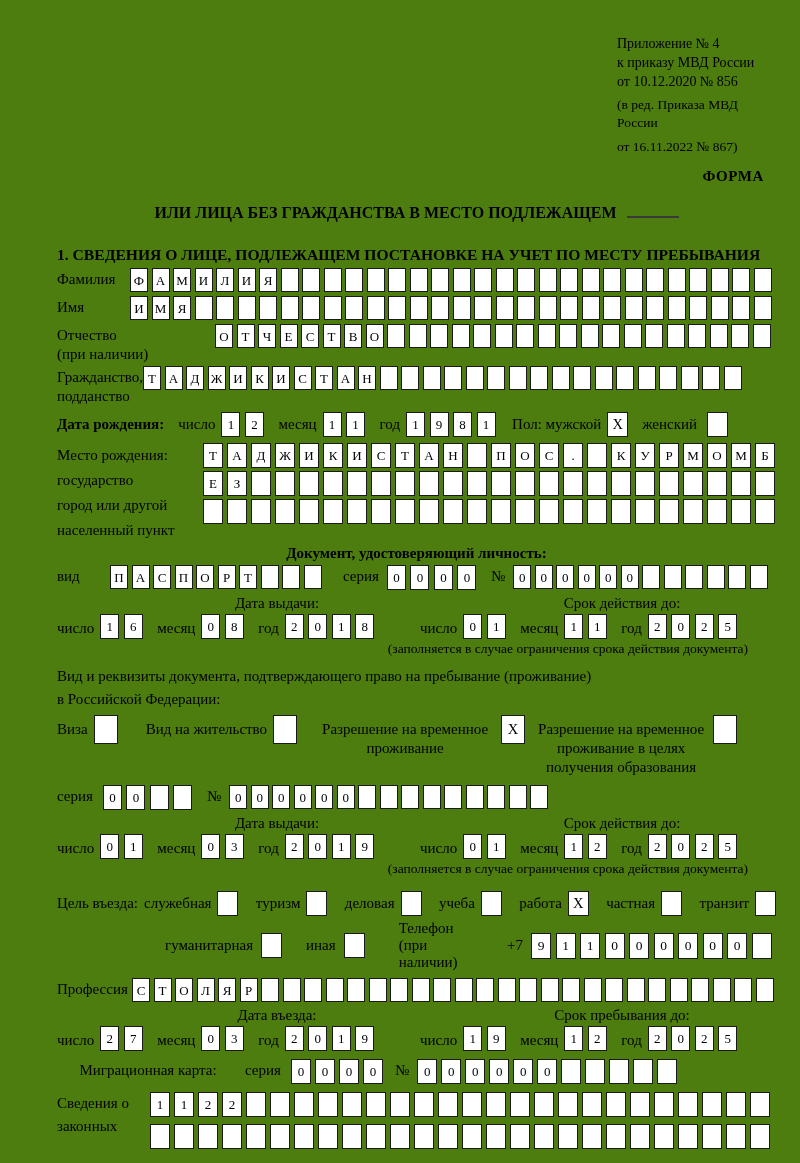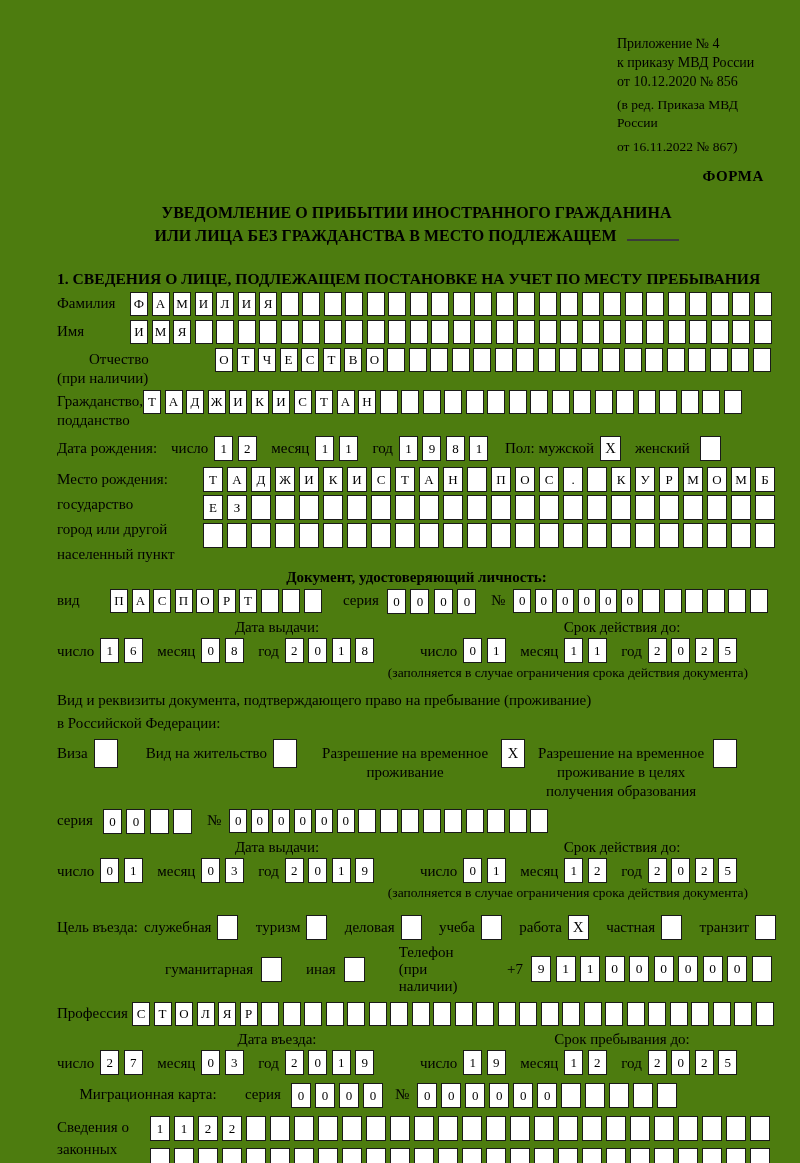--- a/index.html
+++ b/index.html
@@ -115,21 +115,20 @@
     <div>Приложение № 4</div>
     <div>к приказу МВД России</div>
     <div>от 10.12.2020 № 856</div>
     <div class="ed">(в ред. Приказа МВД России</div>
     <div class="ed">от 16.11.2022 № 867)</div>
   </div>
 
   <div class="forma">ФОРМА</div>
 
   <div class="title">
-    <div>УВЕДОМЛЕНИЕ О ПРИБЫТИИ ИНОСТРАННОГО ГРАЖДАНИНА</div>
     <div>
       <span>ИЛИ ЛИЦА БЕЗ ГРАЖДАНСТВА В МЕСТО ПОДЛЕЖАЩЕМ</span><span class="blank-line"></span>
     </div>
   </div>
 
   <div class="sec1">1. СВЕДЕНИЯ О ЛИЦЕ, ПОДЛЕЖАЩЕМ ПОСТАНОВКЕ НА УЧЕТ ПО МЕСТУ ПРЕБЫВАНИЯ</div>
 
   <div class="frow" style="">
     <span class="flabel w73">Фамилия</span>
     <span class="cells">
@@ -197,21 +196,21 @@
         <span class="cell"></span>
         <span class="cell"></span>
         <span class="cell"></span>
         <span class="cell"></span>
         <span class="cell"></span>
       </span>
   </div>
 
   <div class="frow">
     <span class="flabel w158 lbl2">
-      <span style="display:block;margin-left:32px;">Отчество</span>
+      <span style="display:block;">Отчество</span>
       <span style="display:block;">(при наличии)</span>
     </span>
     <span class="cells">
         <span class="cell">О</span>
         <span class="cell">Т</span>
         <span class="cell">Ч</span>
         <span class="cell">Е</span>
         <span class="cell">С</span>
         <span class="cell">Т</span>
         <span class="cell">В</span>
@@ -268,21 +267,21 @@
         <span class="cell"></span>
         <span class="cell"></span>
         <span class="cell"></span>
         <span class="cell"></span>
         <span class="cell"></span>
         <span class="cell"></span>
       </span>
   </div>
 
   <div class="frow birth-row" style="margin-top:6px;align-items:center;">
-    <span class="flabel" style="padding-top:0;">Дата рождения:</span>
+    <span class="flabel" style="padding-top:0;font-weight:bold;">Дата рождения:</span>
     <span class="dlab" style="padding-top:0;">число</span>
     <span class="cells">
         <span class="cell date">1</span>
         <span class="cell date">2</span>
       </span>
     <span class="dlab gap-l" style="padding-top:0;">месяц</span>
     <span class="cells">
         <span class="cell date">1</span>
         <span class="cell date">1</span>
       </span>

